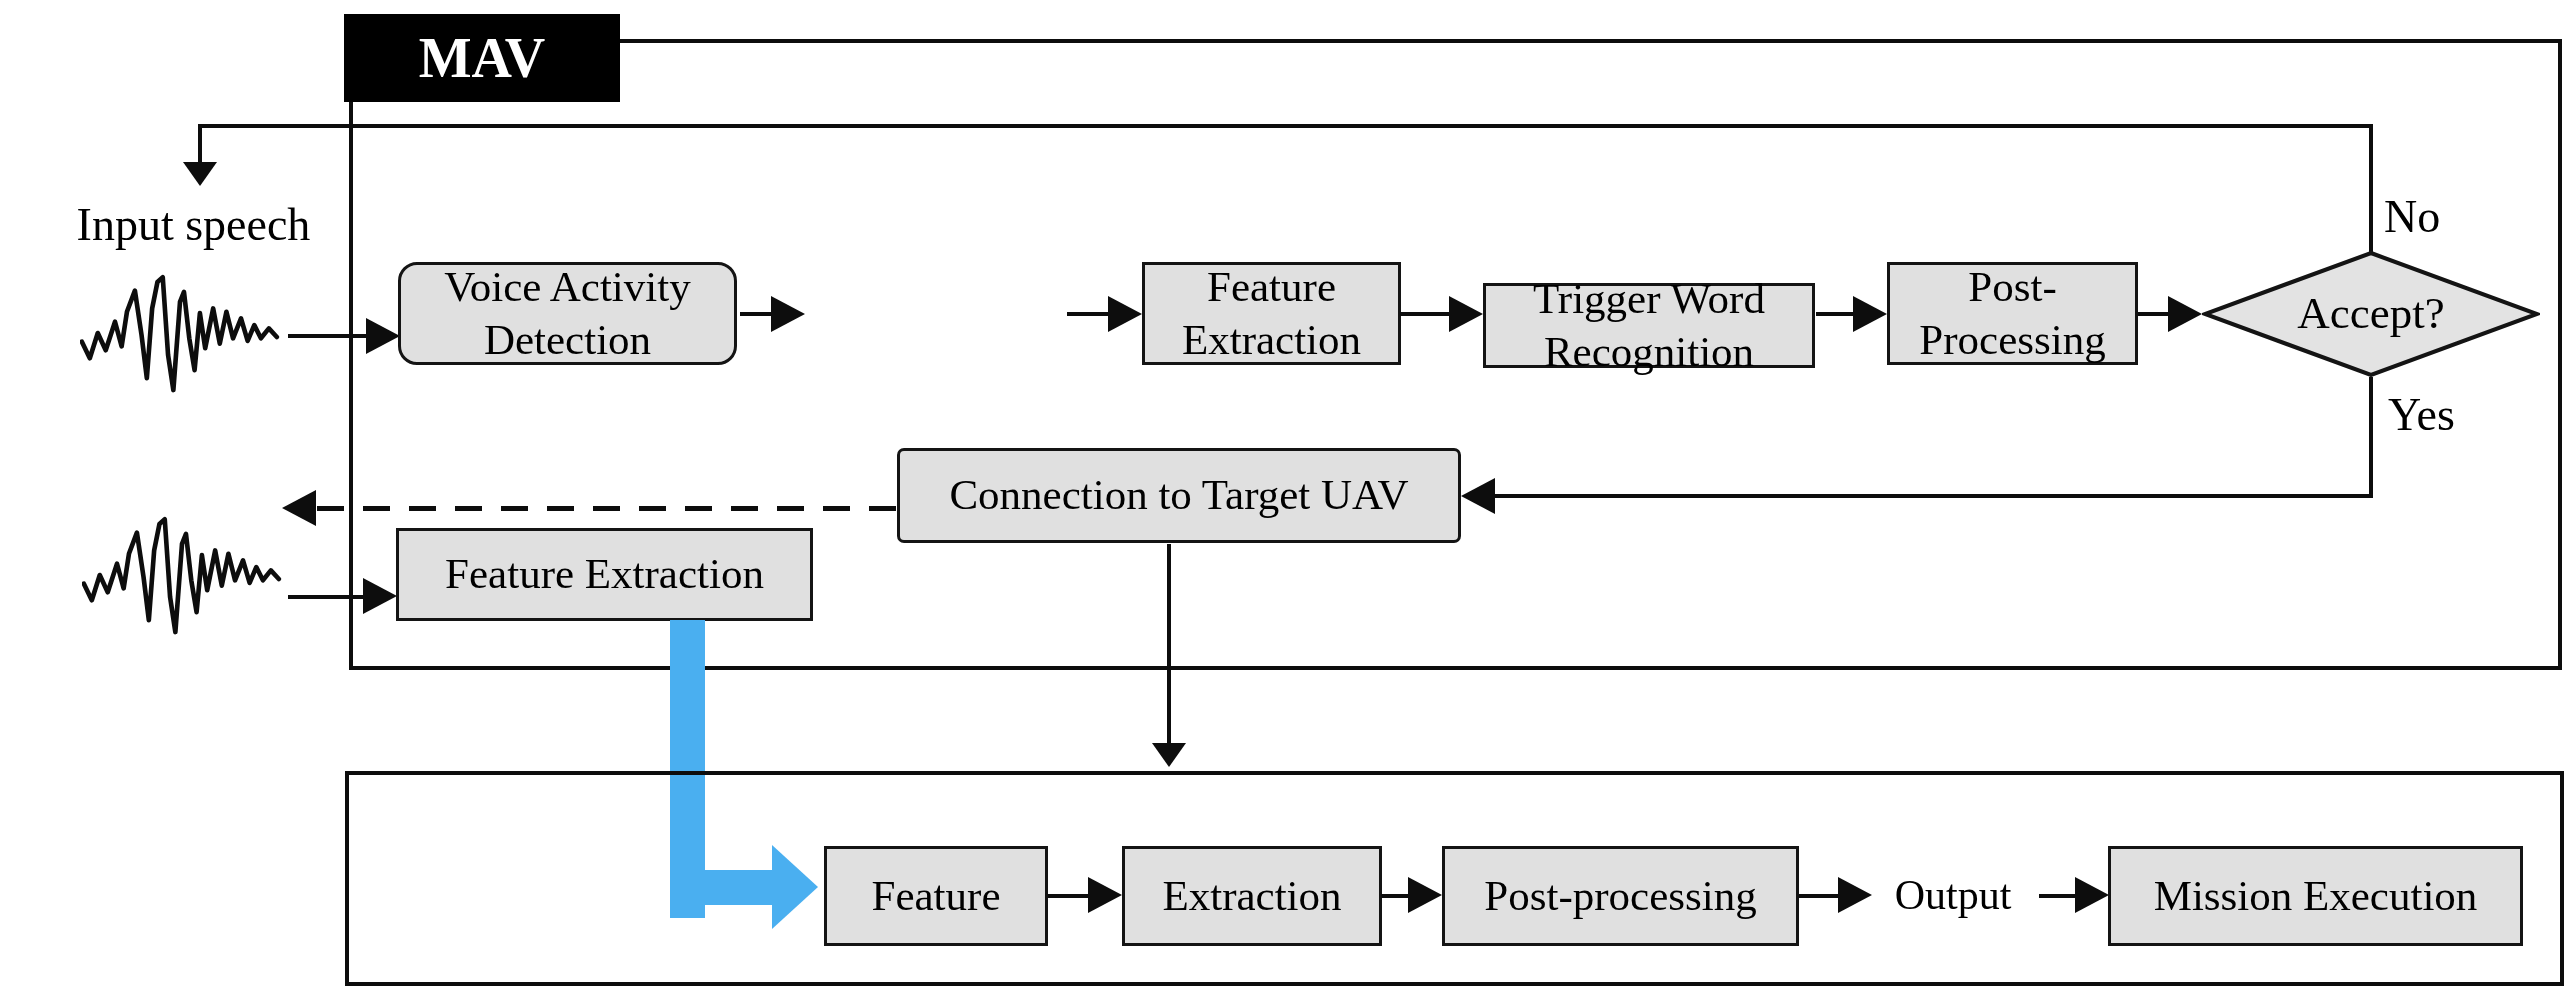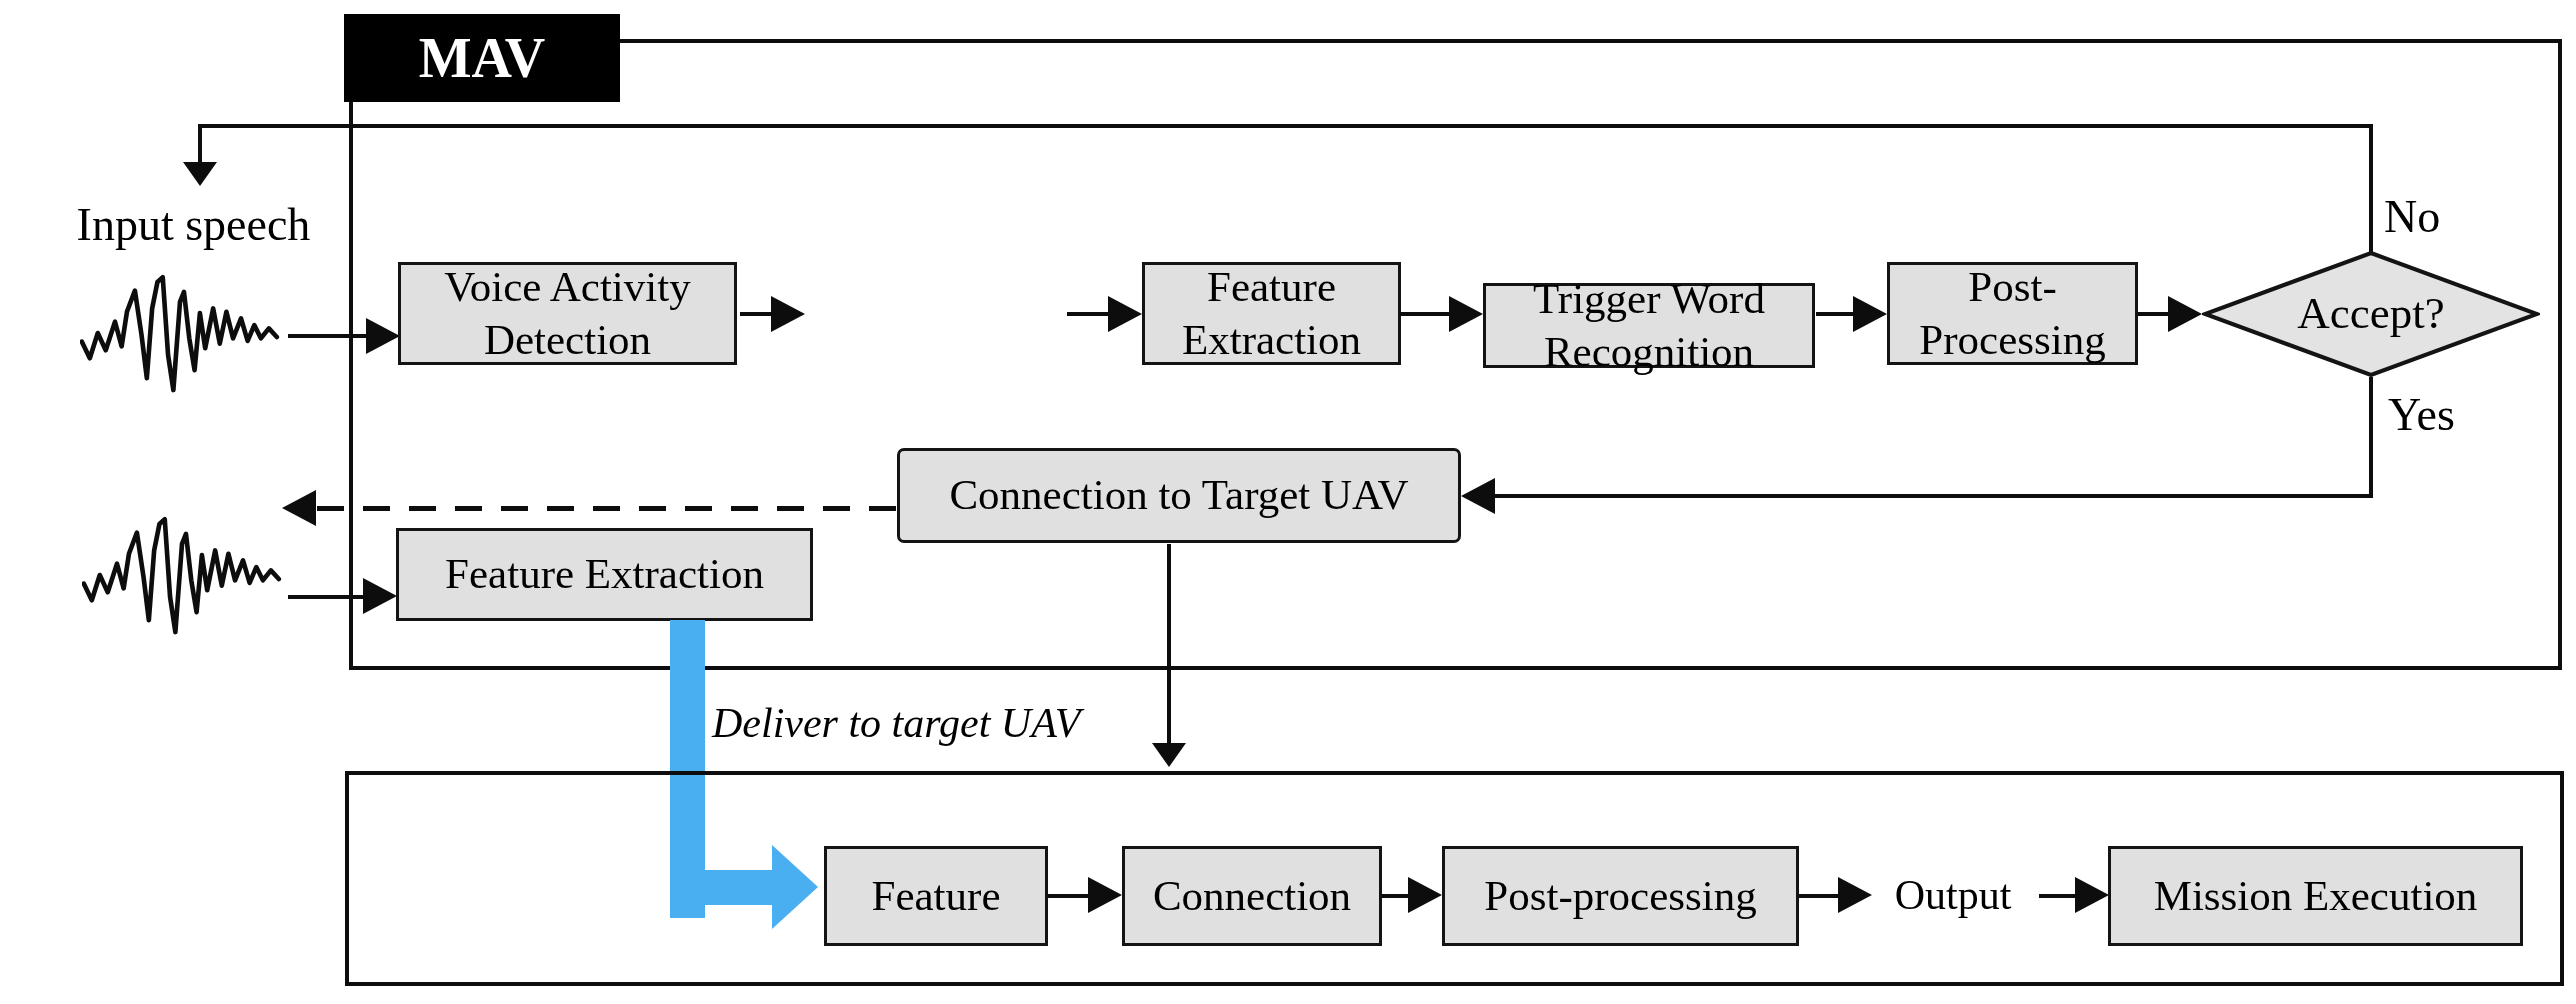--- a/index.html
+++ b/index.html
@@ -43,21 +43,21 @@
 
   <div class="lbl center-abs" style="left:51px;top:200px;width:285px;">
     <span>Input speech</span>
   </div>
   <svg class="wave" style="left:80px;top:272px;" width="200" height="126" viewBox="0 0 300 190">
     <polyline points="2,105 14,130 26,92 38,118 52,75 62,112 70,60 82,28 92,95 100,160 108,55 116,15 124,8 132,125 140,178 150,45 156,30 164,100 172,148 180,62 188,115 200,55 210,108 220,60 230,100 242,70 252,104 262,80 272,100 284,85 296,98" fill="none" stroke="#0d0d0d" stroke-width="7" stroke-linejoin="round" stroke-linecap="round"></polyline>
   </svg>
   <div class="hline" style="left:288px;top:334px;width:80px;height:4.1px;"></div>
   <div class="tri tri-right" style="left:366px;top:318px;"></div>
 
-  <div class="node" style="left:398px;top:262px;width:339px;height:103px;">
+  <div class="node" style="left:398px;top:262px;width:339px;height:103px;border-radius:19px;">
     <span>Voice Activity Detection</span>
   </div>
   <div class="hline" style="left:740px;top:312px;width:32px;height:4.1px;"></div>
   <div class="tri tri-right" style="left:771px;top:296px;"></div>
 
   <div class="hline" style="left:1067px;top:312px;width:42px;height:4.1px;"></div>
   <div class="tri tri-right" style="left:1108px;top:296px;"></div>
 
   <div class="node" style="left:1142px;top:262px;width:259px;height:103px;">
     <span>Feature Extraction</span>
@@ -110,35 +110,32 @@
   <div class="tri tri-right" style="left:363px;top:578px;"></div>
 
   <div class="node" style="left:396px;top:528px;width:417px;height:93px;">
     <span>Feature Extraction</span>
   </div>
 
   <div class="blue" style="position:absolute;left:670px;top:620px;width:35px;height:298px;"></div>
   <div class="blue" style="position:absolute;left:670px;top:870px;width:102px;height:35px;"></div>
   <div class="blue-tri" style="left:772px;top:845px;"></div>
 
-  <div class="note" style="left:712px;top:699px;">
-    <span>Deliver to target UAV</span>
-  </div>
 
   <div class="rect-frame" style="left:345px;top:771px;width:2219px;height:215px;"></div>
 
 
   <div class="node" style="left:824px;top:846px;width:224px;height:100px;">
     <span>Feature</span>
   </div>
   <div class="hline" style="left:1048px;top:894px;width:41px;height:4.1px;"></div>
   <div class="tri tri-right" style="left:1088px;top:877px;"></div>
 
   <div class="node" style="left:1122px;top:846px;width:260px;height:100px;">
-    <span>Connection</span>
+    <span>Extraction</span>
   </div>
   <div class="hline" style="left:1381px;top:894px;width:28px;height:4.1px;"></div>
   <div class="tri tri-right" style="left:1408px;top:877px;"></div>
 
   <div class="node" style="left:1442px;top:846px;width:357px;height:100px;">
     <span>Post-processing</span>
   </div>
   <div class="hline" style="left:1799px;top:894px;width:41px;height:4.1px;"></div>
   <div class="tri tri-right" style="left:1838px;top:877px;"></div>
 

